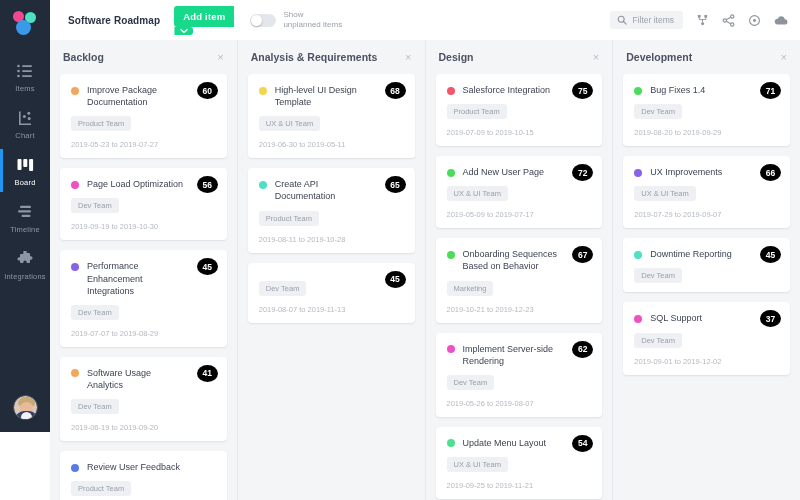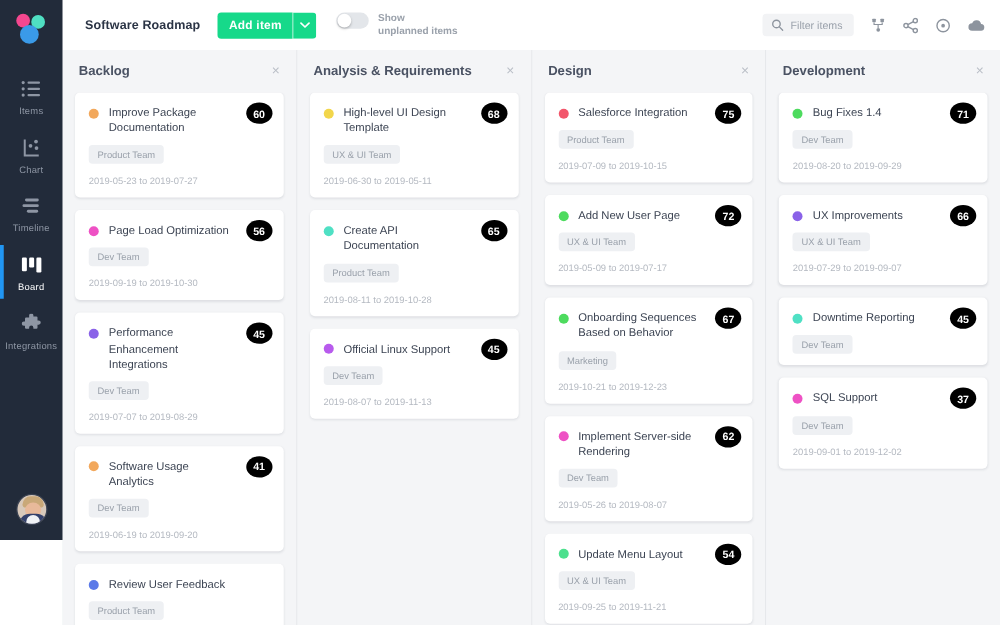--- a/index.html
+++ b/index.html
@@ -50,32 +50,32 @@
   .avatar .shirt{ position:absolute; left:7px; bottom:-1px; width:11px; height:8px; border-radius:6px 6px 0 0; background:#f0f2f5;}
 
   
   .main { flex: 1; display:flex; flex-direction: column; height: 500px; background:#f4f5f7; }
 
   .topbar {
     height: 40px; background:#ffffff; display:flex; align-items:center;
     padding: 0 12px 0 18px; flex: 0 0 40px;
   }
   .title { font-size: 10px; color:#2b3445; font-weight: 600; letter-spacing: .1px; }
-  .btn-group { display:flex; margin-left: 14px; }
+  .btn-group { display:flex; margin-left: 14px; flex-direction: column; }
   .btn-add {
     background:#16d98a; color:#fff; font-size:9.5px; font-weight:bold;
     border:none; border-radius:3px 0 0 3px; padding: 5px 9px; cursor:pointer;
     letter-spacing:.2px;
   }
   .btn-caret {
     background:#16d98a; border:none; border-left:1px solid rgba(255,255,255,.45);
     border-radius:0 3px 3px 0; width:19px; cursor:pointer;
     display:flex; align-items:center; justify-content:center;
   }
-  .toggle-wrap { display:flex; margin-left:16px;font-weight:bold; }
+  .toggle-wrap { display:flex; align-items:center; margin-left:16px; }
   .toggle {
     width:26px; height:13px; border-radius:7px; background:#e3e6ea; position:relative; cursor:pointer;
   }
   .toggle .knob { position:absolute; left:1px; top:1px; width:11px; height:11px; border-radius:50%; background:#fff;
     box-shadow:0 1px 2px rgba(0,0,0,.25); }
   .toggle-label { margin-left:7px; font-size:8px; line-height:1.25; color:#9aa1ab; }
 
   .topbar-right { margin-left:auto; display:flex; align-items:center; }
   .filter-box {
     display:flex; align-items:center; background:#f2f3f5; border-radius:3px;
@@ -150,39 +150,39 @@
           <span class="ico">
             <svg width="16" height="16" viewBox="0 0 16 16">
               <path d="M2 1.5h1.6v12H14v1.6H2z"></path>
               <circle cx="11.8" cy="3.2" r="1.5"></circle>
               <circle cx="7.4" cy="6.6" r="1.5"></circle>
               <circle cx="12.2" cy="8.4" r="1.5"></circle>
             </svg>
           </span>
           <span class="lbl">Chart</span>
         </div>
+        <div class="nav-item active">
+          <span class="ico">
+            <svg width="17" height="15" viewBox="0 0 17 15">
+              <rect x="0.5" y="1" width="4" height="11" rx="1"></rect>
+              <rect x="6.3" y="1" width="4" height="8" rx="1"></rect>
+              <rect x="12.1" y="1" width="4" height="12" rx="1"></rect>
+            </svg>
+          </span>
+          <span class="lbl">Board</span>
+        </div>
         <div class="nav-item">
           <span class="ico">
             <svg width="16" height="14" viewBox="0 0 16 14">
               <rect x="3" y="0.8" width="11" height="2.3" rx="1.1"></rect>
               <rect x="1" y="5.3" width="13" height="2.3" rx="1.1"></rect>
               <rect x="4.5" y="9.8" width="9" height="2.3" rx="1.1"></rect>
             </svg>
           </span>
           <span class="lbl">Timeline</span>
-        </div>
-        <div class="nav-item active">
-          <span class="ico">
-            <svg width="17" height="15" viewBox="0 0 17 15">
-              <rect x="0.5" y="1" width="4" height="11" rx="1"></rect>
-              <rect x="6.3" y="1" width="4" height="8" rx="1"></rect>
-              <rect x="12.1" y="1" width="4" height="12" rx="1"></rect>
-            </svg>
-          </span>
-          <span class="lbl">Board</span>
         </div>
         <div class="nav-item">
           <span class="ico">
             <svg width="16" height="16" viewBox="0 0 16 16">
               <path d="M6.3 1.2a1.7 1.7 0 0 1 3.4 0v.9h2.4a.9.9 0 0 1 .9.9v2.3h.9a1.7 1.7 0 0 1 0 3.4h-.9v2.4a.9.9 0 0 1-.9.9H9.7v-.9a1.7 1.7 0 0 0-3.4 0v.9H3.9a.9.9 0 0 1-.9-.9V9.6h-.9a1.7 1.7 0 0 1 0-3.4h.9V3.9a.9.9 0 0 1 .9-.9h2.4z"></path>
             </svg>
           </span>
           <span class="lbl">Integrations</span>
         </div>
       </div>
@@ -325,24 +325,20 @@
             <div class="card">
               <div class="card-top">
                 <span class="dot" style="background:#4fe0c4"></span>
                 <span class="card-title">Create API Documentation</span>
               </div>
               <span class="badge">65</span>
               <div><span class="tag">Product Team</span></div>
               <div class="dates">2019-08-11 to 2019-10-28</div>
             </div>
             <div class="card">
-              <div class="card-top">
-                <span class="dot" style="background:#b85bed"></span>
-                <span class="card-title">Official Linux Support</span>
-              </div>
               <span class="badge">45</span>
               <div><span class="tag">Dev Team</span></div>
               <div class="dates">2019-08-07 to 2019-11-13</div>
             </div>
           </div>
         </div>
         <div class="column">
           <div class="col-head">
             <span class="col-title">Design</span>
             <span class="col-close">×</span>

